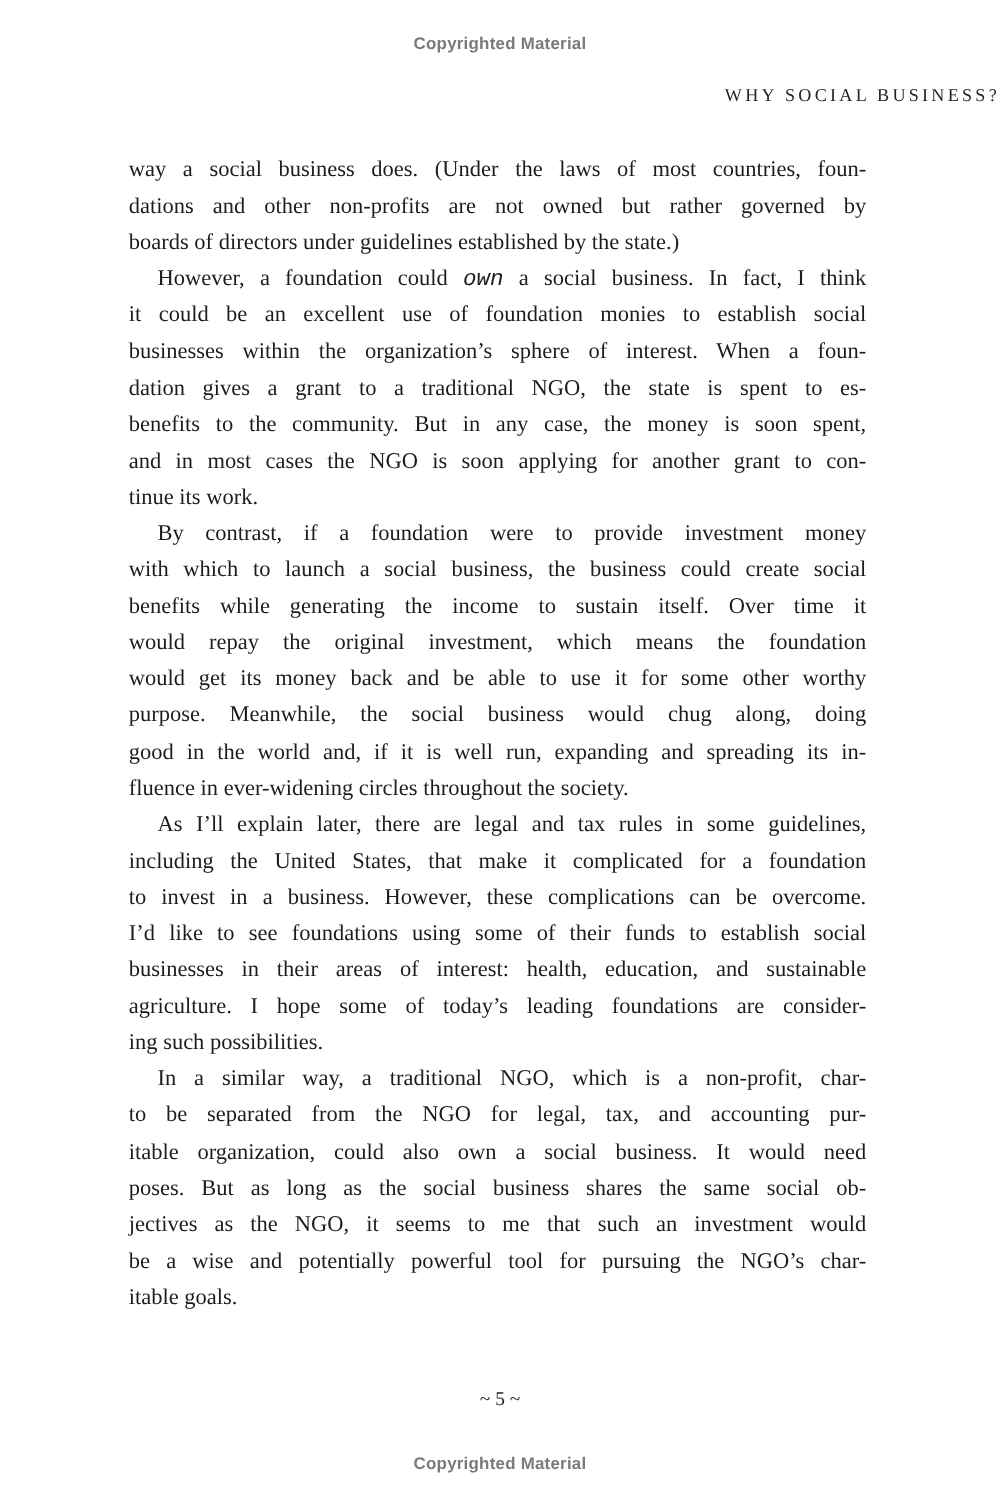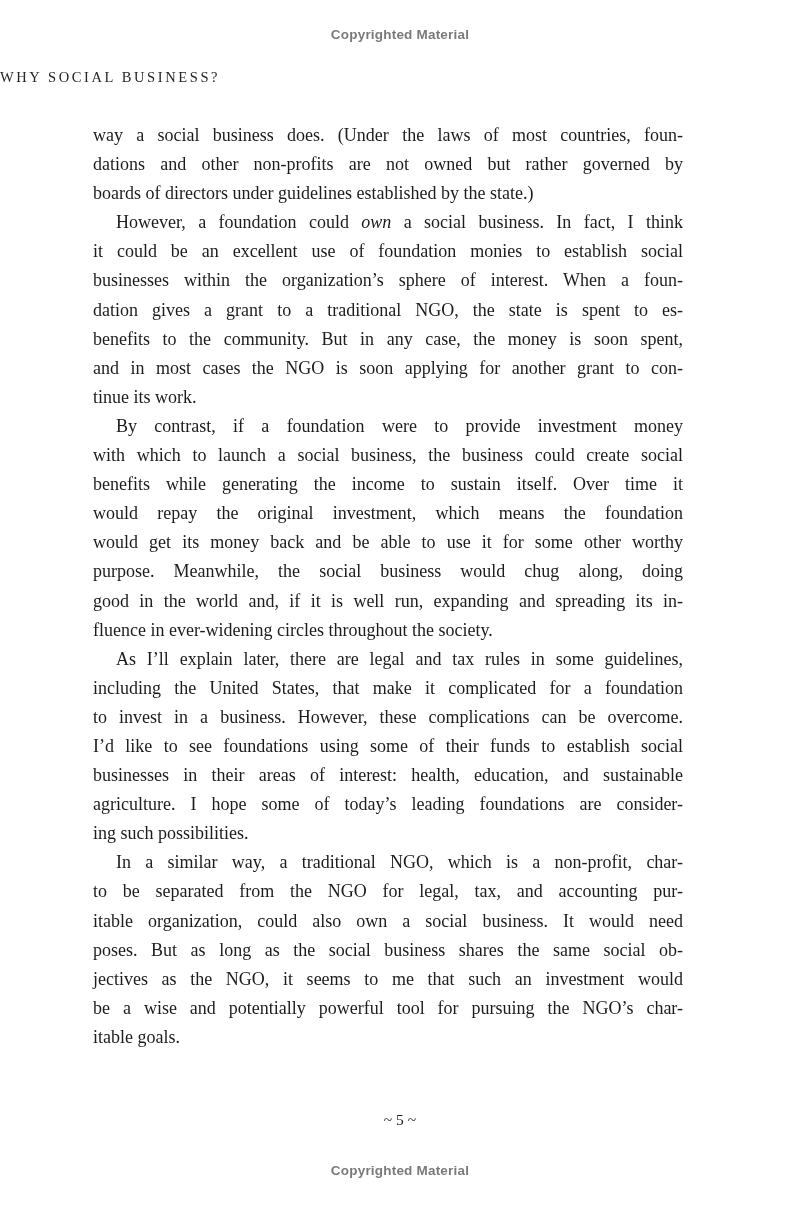--- a/index.html
+++ b/index.html
@@ -22,46 +22,46 @@
     color: #7a7a7a;
     letter-spacing: 0.2px;
   }
   .top-notice { top: 27px; }
   .bottom-notice { top: 1163px; }
   .running-head {
     position: absolute;
     top: 69px;
     left: 0;
     width: 100%;
-    text-align: left;
+    text-align: right;
     font-family: "Liberation Serif", serif;
     font-size: 14.5px;
     letter-spacing: 2.6px;
     color: #242424;
   }
   .page-body {
     position: absolute;
-    left: 93px;
+    left: 103px;
     top: 121px;
     width: 590px;
     font-size: 18px;
     line-height: 29.1px;
     color: #1c1c1c;
   }
   .paragraph { margin: 0; padding: 0; }
   .line {
     text-align: justify;
     text-align-last: justify;
     white-space: normal;
     height: 29.1px;
     overflow: visible;
   }
   .line.lastline { text-align-last: left; }
   .line.indent { text-indent: 23px; }
-  .line em { font-style: italic; }
+  .line em { font-style: italic; font-family: Liberation Mono, monospace; }
   .page-number {
     position: absolute;
     top: 1111px;
     left: 0;
     width: 100%;
     text-align: center;
     font-family: "Liberation Serif", serif;
     font-size: 15.5px;
     color: #1c1c1c;
   }

